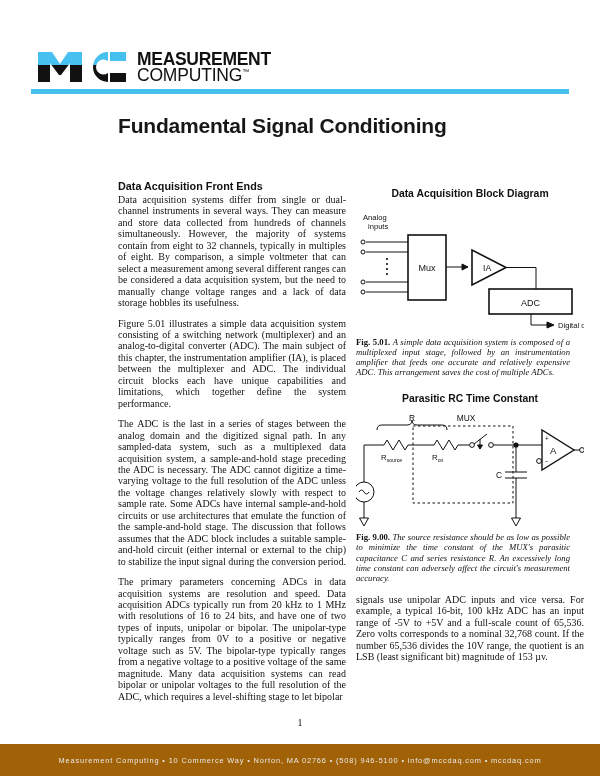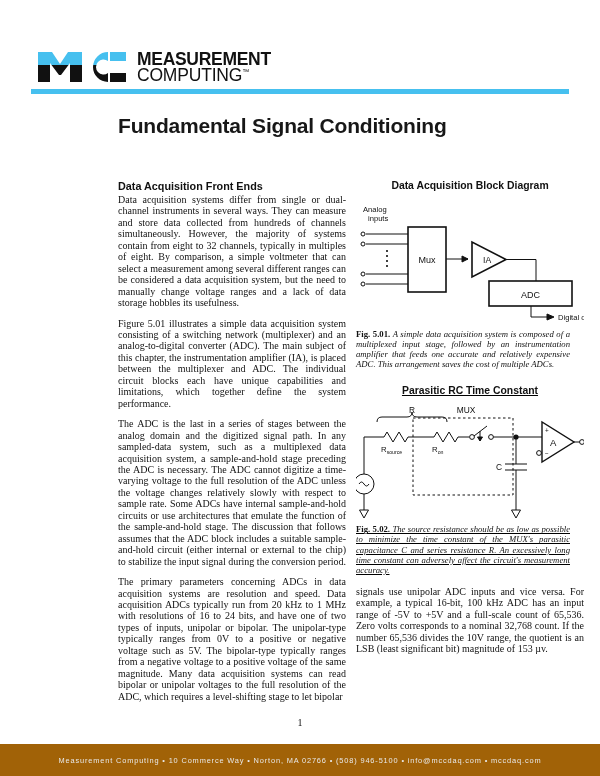--- a/index.html
+++ b/index.html
@@ -82,21 +82,21 @@
   
   .col-left {
     position: absolute;
     left: 118px;
     top: 180px;
     width: 228px;
   }
   .col-right {
     position: absolute;
     left: 356px;
-    top: 180px;
+    top: 188px;
     width: 228px;
   }
 
   h2.sec {
     margin: 0 0 6px 0;
     font-family: "Liberation Sans", sans-serif;
     font-size: 11.6px;
     font-weight: bold;
     letter-spacing: 0.1px;
     color: #111;
@@ -268,21 +268,21 @@
           <text x="12" y="26" font-size="7.6">inputs</text>
           <text x="71" y="68" font-size="9" text-anchor="middle">Mux</text>
           <text x="127" y="68" font-size="8.6">IA</text>
           <text x="174.5" y="102.5" font-size="9" text-anchor="middle">ADC</text>
           <text x="202" y="125" font-size="7.6">Digital data</text>
         </g>
       </svg>
       <p class="fig-cap"><b>Fig. 5.01.</b><span> A simple data acquisition system is composed of a multiplexed input stage, followed by an instrumentation amplifier that feeds one accurate and relatively expensive ADC. This arrangement saves the cost of multiple ADCs.</span></p>
     </div>
 
-    <div class="fig-box" style="margin-top:16px;text-decoration:underline;">
+    <div class="fig-box" style="margin-top:16px;">
       <div class="fig-title">Parasitic RC Time Constant</div>
       <svg width="228" height="118" viewBox="0 0 228 118">
         <g stroke="#111" stroke-width="1" fill="none">
 
           <rect x="57" y="18" width="100" height="77" stroke-dasharray="2.5,2.5"></rect>
 
           <path d="M21,22 q0,-5 5,-5 l25,0 q5,0 5,-5 q0,5 5,5 l25,0 q5,0 5,5" stroke-width="1"></path>
 
           <line x1="8" y1="37" x2="28" y2="37"></line>
 
@@ -326,21 +326,21 @@
           <text x="56" y="13" font-size="8.4" text-anchor="middle">R</text>
           <text x="110" y="13" font-size="8.4" text-anchor="middle">MUX</text>
           <text x="25" y="52" font-size="7.8">R<tspan font-size="5.2" dy="1.8">source</tspan></text>
           <text x="76" y="52" font-size="7.8">R<tspan font-size="5.2" dy="1.8">on</tspan></text>
           <text x="140" y="70" font-size="8.4">C</text>
           <text x="194" y="46" font-size="9.6">A</text>
           <text x="189" y="33" font-size="6.4">+</text>
           <text x="189" y="56" font-size="6.4">−</text>
         </g>
       </svg>
-      <p class="fig-cap"><b>Fig. 5.02.</b><span> The source resistance should be as low as possible to minimize the time constant of the MUX's parasitic capacitance C and series resistance R. An excessively long time constant can adversely affect the circuit's measurement accuracy.</span></p>
+      <p class="fig-cap"><b>Fig. 9.00.</b><span> The source resistance should be as low as possible to minimize the time constant of the MUX's parasitic capacitance C and series resistance R. An excessively long time constant can adversely affect the circuit's measurement accuracy.</span></p>
     </div>
 
     <p class="body" style="margin-top:11px;">signals use unipolar ADC inputs and vice versa. For example, a typical 16-bit, 100 kHz ADC has an input range of -5V to +5V and a full-scale count of 65,536. Zero volts corresponds to a nominal 32,768 count. If the number 65,536 divides the 10V range, the quotient is an LSB (least significant bit) magnitude of 153 µv.</p>
   </div>
 
   <div class="page-num">1</div>
 
   <div class="footer">
     <span class="footer-text">Measurement Computing  •  10 Commerce Way  •  Norton, MA 02766  •  (508) 946-5100  •  info@mccdaq.com  •  mccdaq.com</span>
   </div>

